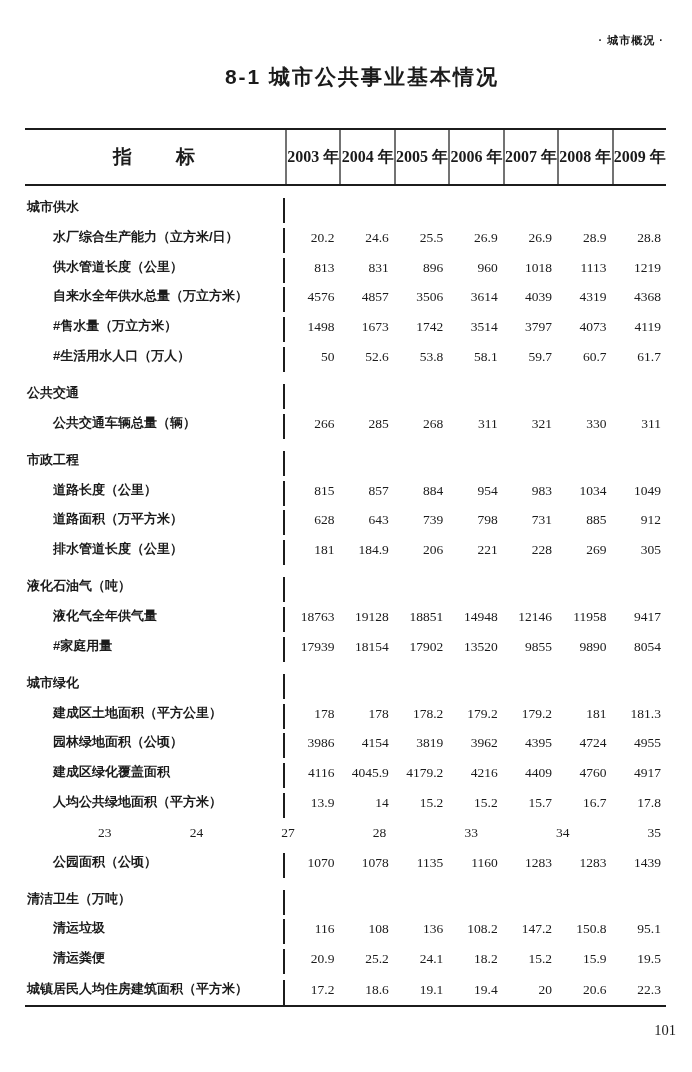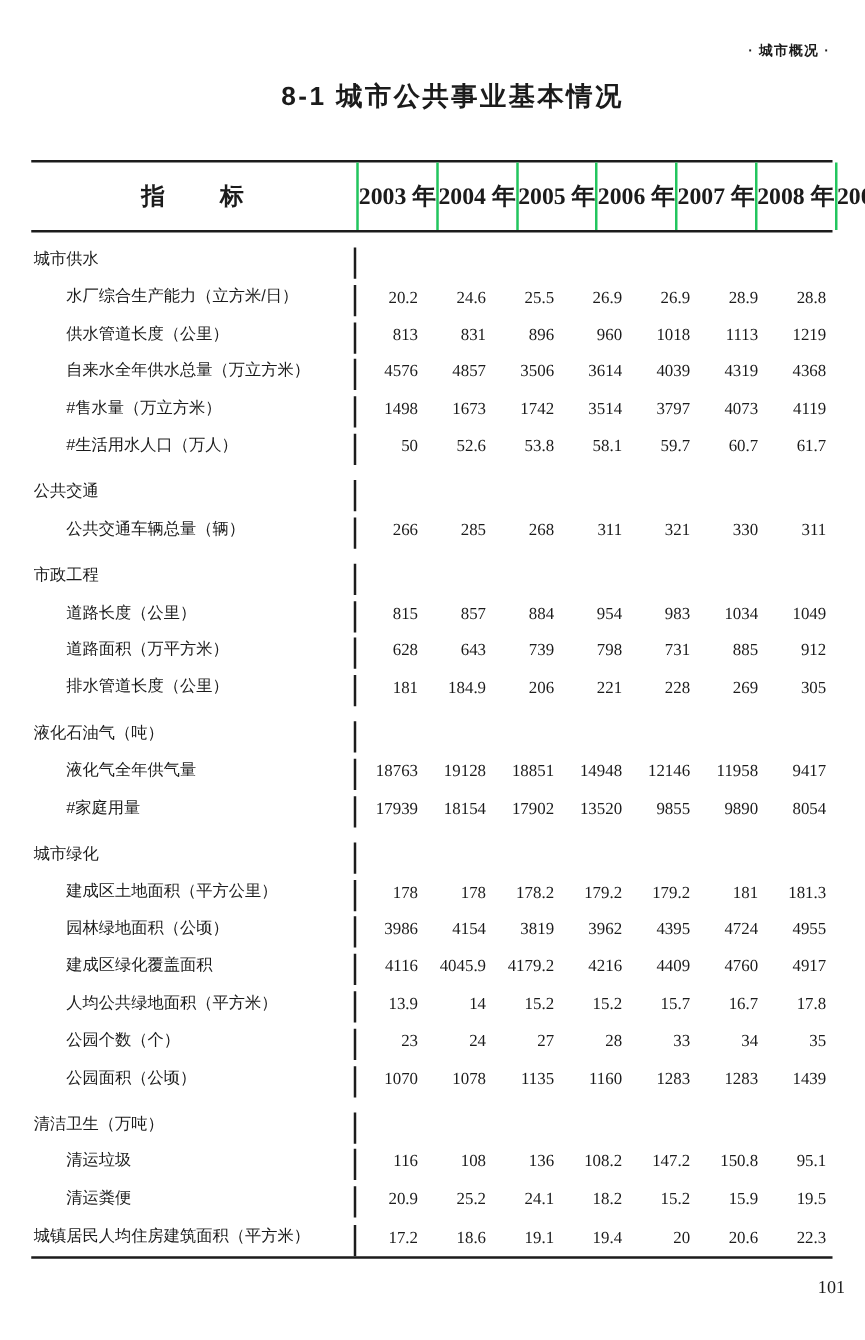--- a/index.html
+++ b/index.html
@@ -32,34 +32,34 @@
     border-bottom:2px solid #1c1c1c;
   }
   .th-indicator {
     width:260px; flex:0 0 260px;
     display:flex; align-items:center; justify-content:center;
     font-size:19px; font-weight:bold; letter-spacing:2px;
   }
   .th-year {
     flex:1 1 0;
     display:flex; align-items:center; justify-content:center;
-    border-left:2px solid #22c55e;
-    font-size:19px; font-weight:bold;
+    border-left:2px solid #737373;
+    font-size:16px; font-weight:bold;
     font-family:"Liberation Serif", serif;
     white-space:nowrap;
   }
   .tbody { border-bottom:2px solid #1c1c1c; }
   .trow { display:flex; align-items:flex-end; }
   .trow.section { height:37px; }
   .trow.item    { height:29.8px; }
   .trow.row     { height:31px; }
   .cell-label {
     width:260px; flex:0 0 260px;
     border-right:2px solid #1c1c1c;
-    font-size:13px; font-weight:normal;
+    font-size:13px; font-weight:bold;
     padding:0 4px 7px 2px;
     white-space:nowrap; overflow:hidden;
   }
   .trow.item .cell-label { padding-left:28px; }
   .cell-val {
     flex:1 1 0;
     text-align:right;
     font-size:13.5px;
     font-family:"Liberation Serif", serif;
     padding:0 5px 7px 0;
@@ -288,21 +288,20 @@
           <div class="cell-label">人均公共绿地面积（平方米）</div>
           <div class="cell-val">13.9</div>
           <div class="cell-val">14</div>
           <div class="cell-val">15.2</div>
           <div class="cell-val">15.2</div>
           <div class="cell-val">15.7</div>
           <div class="cell-val">16.7</div>
           <div class="cell-val">17.8</div>
         </div>
         <div class="trow item">
-          <div class="cell-label">公园个数（个）</div>
           <div class="cell-val">23</div>
           <div class="cell-val">24</div>
           <div class="cell-val">27</div>
           <div class="cell-val">28</div>
           <div class="cell-val">33</div>
           <div class="cell-val">34</div>
           <div class="cell-val">35</div>
         </div>
         <div class="trow item">
           <div class="cell-label">公园面积（公顷）</div>

